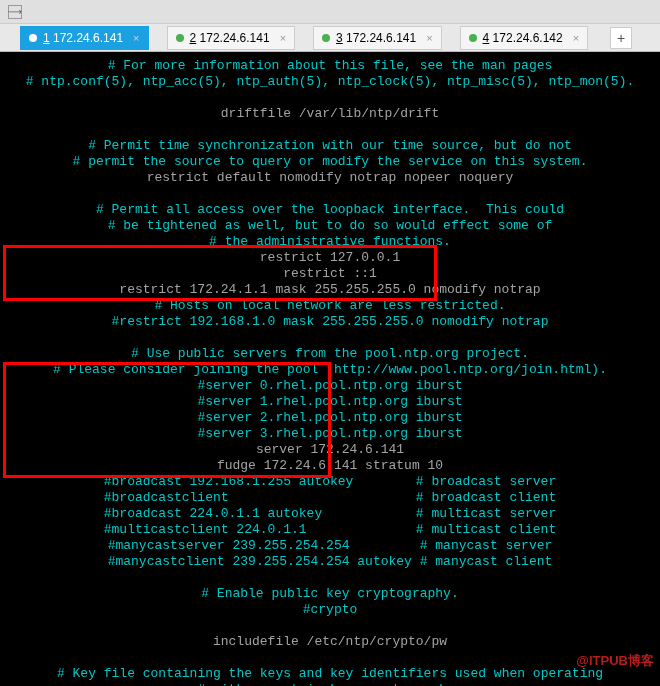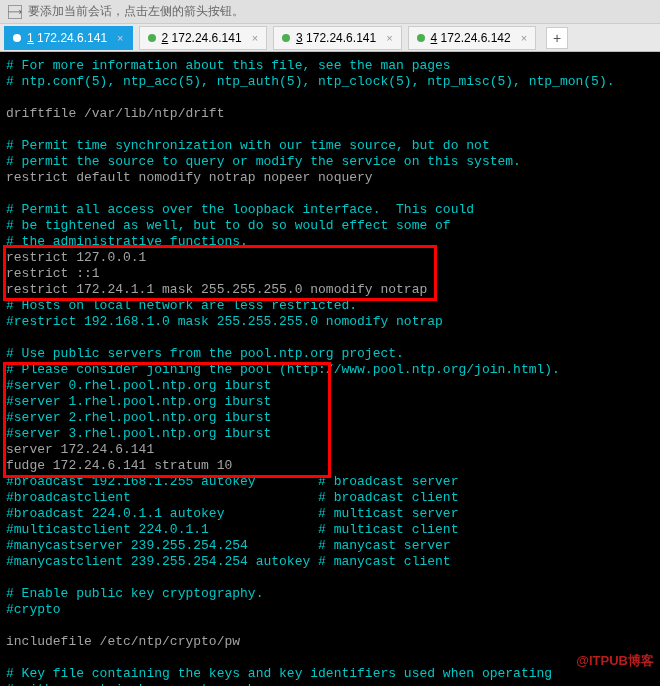--- a/index.html
+++ b/index.html
@@ -31,22 +31,22 @@
   align-items: center;
   justify-content: center;
   font-size: 10px;
   color: #666;
 }
 .tab-bar {
   background: #e8e8e8;
   display: flex;
   align-items: center;
   height: 28px;
-  padding: 0 4px;
-  gap: 6px;
+  padding: 0 20px;
+  gap: 18px;
   border-bottom: 1px solid #bbb;
 }
 .tab {
   display: flex;
   align-items: center;
   padding: 4px 8px;
   background: #f5f5f5;
   border: 1px solid #ccc;
   font-size: 12px;
   gap: 6px;
@@ -86,20 +86,21 @@
 .terminal {
   background: #000;
   font-family: "Consolas", "Courier New", monospace;
   font-size: 13px;
   line-height: 16px;
   padding: 6px;
   height: 634px;
   overflow: hidden;
   position: relative;
   white-space: pre;
+  text-align: center;
 }
 .c-cyan { color: #00c8c8; }
 .c-white { color: #a3a3a3; }
 .hl-box {
   position: absolute;
   border: 3px solid #ff0000;
   pointer-events: none;
 }
 .watermark {
   position: absolute;
@@ -109,21 +110,20 @@
   color: #b91c1c;
   font-family: Liberation Sans, sans-serif;
   font-weight: bold;
 }
 </style>
 </head>
 <body>
 
 <div class="hint-bar">
   <span class="hint-arrow">⟶</span>
-  <span>要添加当前会话，点击左侧的箭头按钮。</span>
 </div>
 
 <div class="tab-bar" id="tab-bar">
     <div class="tab active">
       <span class="tab-dot"></span>
       <span><span class="tab-num">1</span> 172.24.6.141</span>
       <span class="tab-close">×</span>
     </div>
     <div class="tab">
       <span class="tab-dot"></span>

